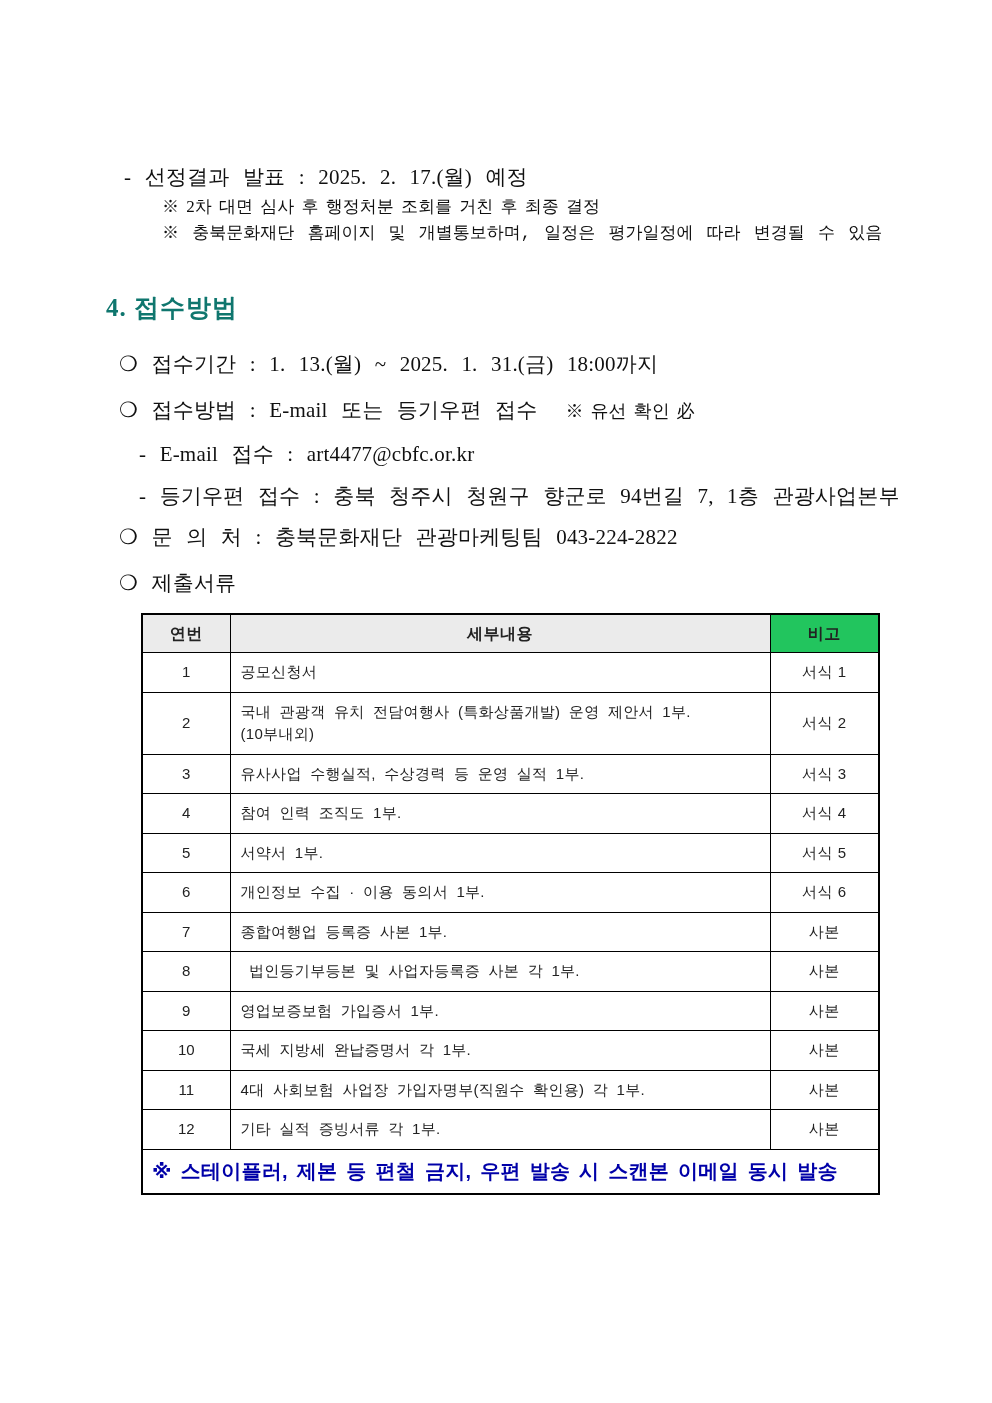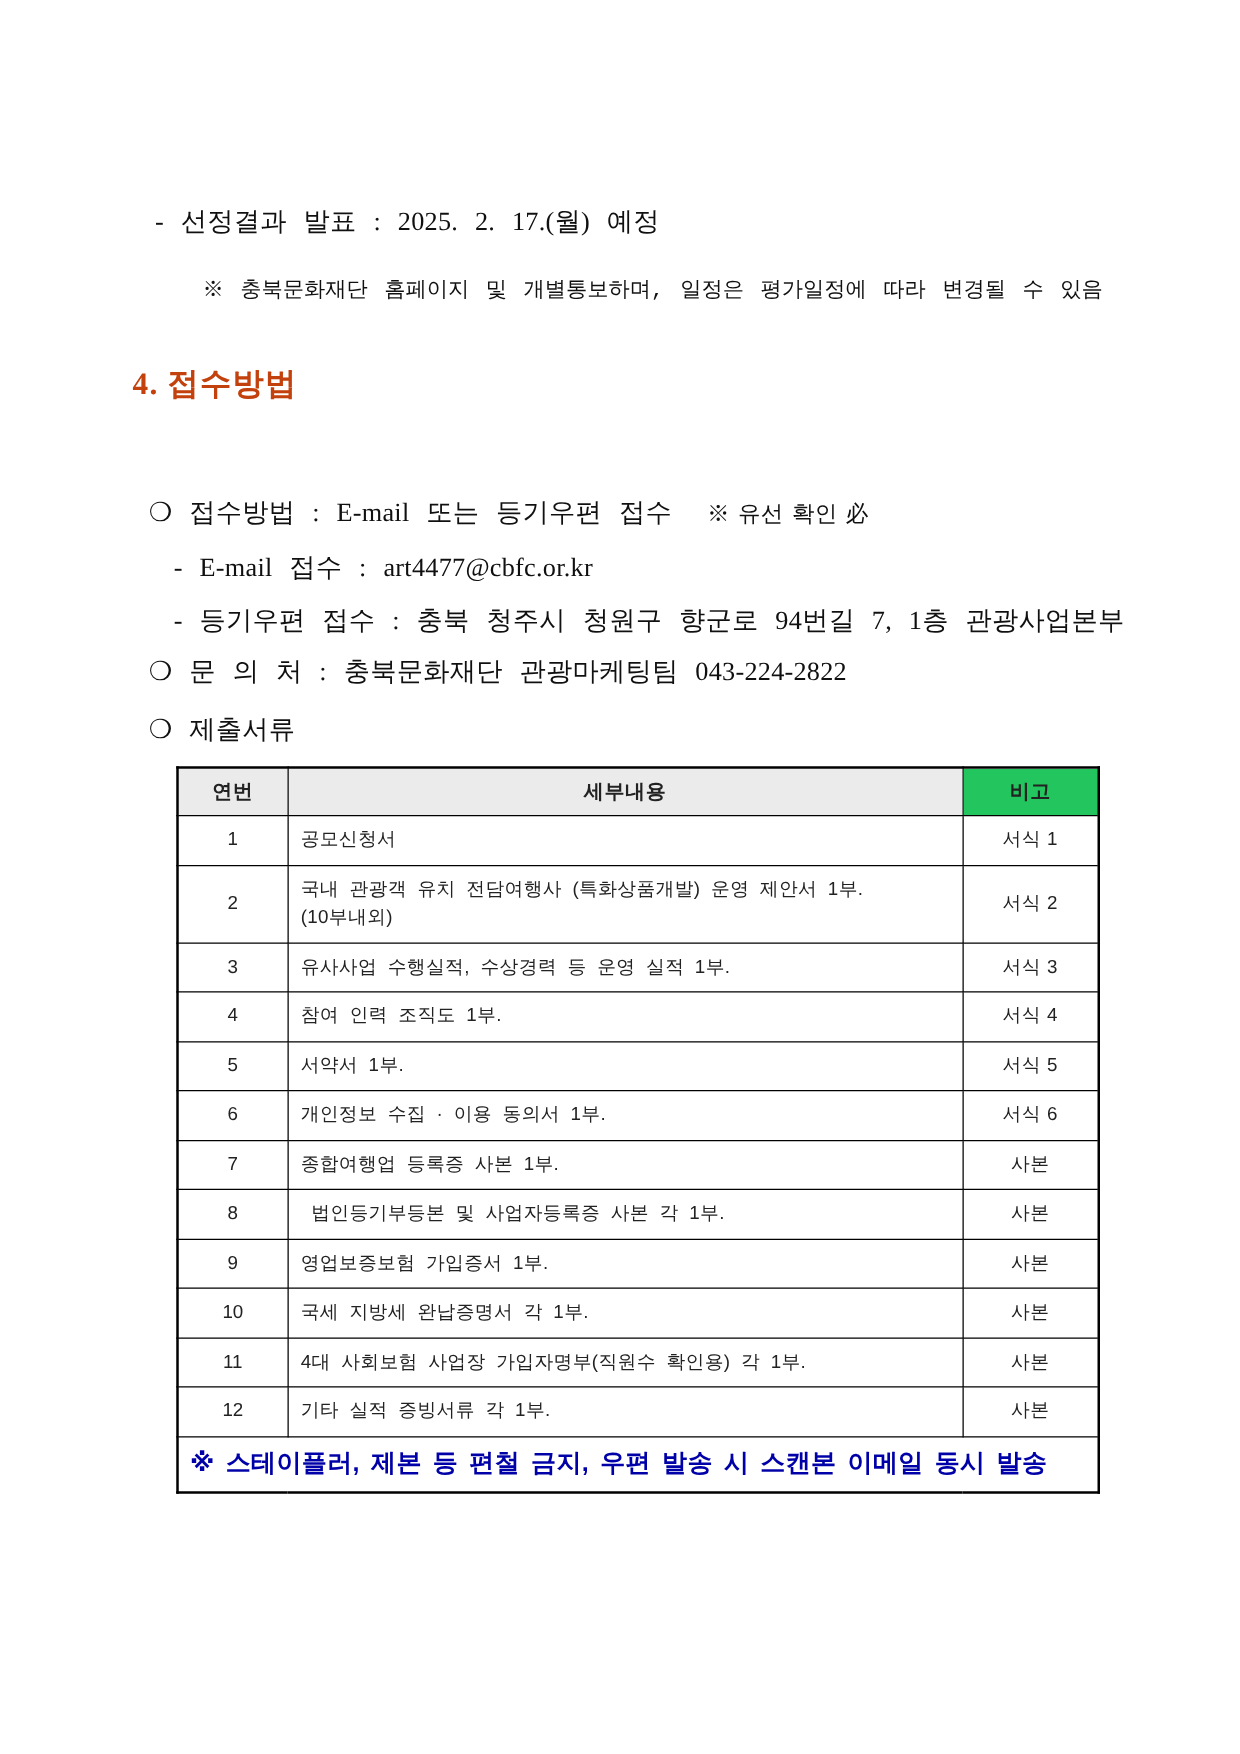--- a/index.html
+++ b/index.html
@@ -21,21 +21,21 @@
     color:#101010;
   }
   .serif-sm {
     font:17px/22px "Liberation Serif","DejaVu Serif",serif;
     word-spacing:3px;
     color:#101010;
   }
   .heading {
     font:bold 25px/30px "Liberation Serif","DejaVu Serif",serif;
     letter-spacing:1px;
-    color:#c2410c;
+    color:#0f766e;
   }
   .inline-note {
     font:18px/22px "Liberation Serif","DejaVu Serif",serif;
     word-spacing:2px;
     margin-left:28px;
   }
 
   
   table.docs {
     border-collapse:collapse;
@@ -78,25 +78,27 @@
   }
 </style>
 </head>
 <body>
 
 <div class="page">
 
 
   <div class="abs serif-lg" style="left:124px; top:164px;">- 선정결과 발표 : 2025. 2. 17.(월) 예정</div>
 
+  <div class="abs serif-sm" style="left:162px; top:196px;">※ 2차 대면 심사 후 행정처분 조회를 거친 후 최종 결정</div>
 
   <div class="abs serif-sm" style="left:162px; top:223px;font-family:Liberation Mono, monospace;">※ 충북문화재단 홈페이지 및 개별통보하며, 일정은 평가일정에 따라 변경될 수 있음</div>
 
   <div class="abs heading" style="left:106px; top:293px;">4. 접수방법</div>
 
+  <div class="abs serif-lg" style="left:119px; top:351px;">❍ 접수기간 : 1. 13.(월) ~ 2025. 1. 31.(금) 18:00까지</div>
 
   <div class="abs serif-lg" style="left:119px; top:397px;">
     <span>❍ 접수방법 : E-mail 또는 등기우편 접수</span><span class="inline-note">※ 유선 확인 必</span>
   </div>
 
   <div class="abs serif-lg" style="left:139px; top:441px;">- E-mail 접수 : art4477@cbfc.or.kr</div>
 
   <div class="abs serif-lg" style="left:139px; top:483px;">- 등기우편 접수 : 충북 청주시 청원구 향군로 94번길 7, 1층 관광사업본부</div>
 
   <div class="abs serif-lg" style="left:119px; top:524px;">❍ 문 의 처 : 충북문화재단 관광마케팅팀 043-224-2822</div>

